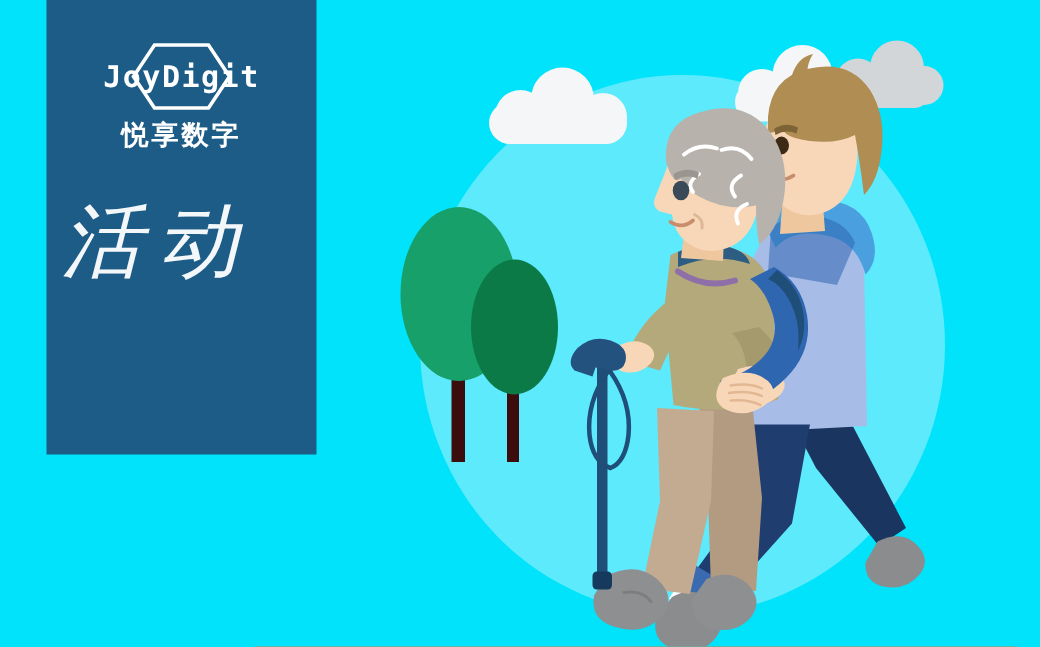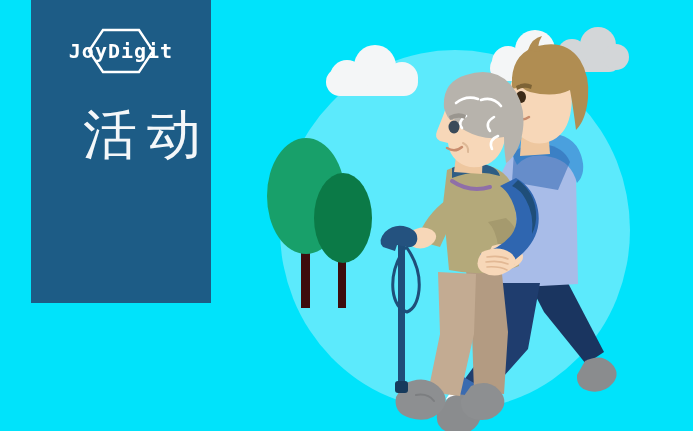--- a/index.html
+++ b/index.html
@@ -25,21 +25,21 @@
     position:absolute;left:0;top:0;width:132px;height:50px;
     display:flex;align-items:center;justify-content:center;
     color:#ffffff;font-size:20px;font-weight:bold;letter-spacing:1px;
     font-family:"DejaVu Sans Mono", monospace;
     white-space:nowrap;
   }
   #logo-cn{
     color:#ffffff;font-size:18px;font-weight:bold;letter-spacing:2px;
     margin-top:2px;font-family:"DejaVu Sans","Liberation Sans",sans-serif;
   }
-  #title-block{margin-top:32px;width:100%;text-align:right;}
+  #title-block{margin-top:32px;width:100%;text-align:left;font-style:italic;}
   .title-line{color:#f4f7f9;line-height:1.0;font-family:"DejaVu Sans","Liberation Sans",sans-serif;}
   #title-line-1{font-size:54px;letter-spacing:10px;text-indent:10px;font-weight:400;}
   #title-line-2{font-size:58px;letter-spacing:2px;text-indent:2px;font-weight:bold;margin-top:8px;}
 </style>
 </head>
 <body>
 
 <div id="stage">
 
   <svg id="art" viewBox="0 0 693 431" width="693" height="431" xmlns="http://www.w3.org/2000/svg">
@@ -171,20 +171,21 @@
 
   <div id="panel">
 
     <div id="logo-block">
       <div id="logo-mark">
         <svg width="132" height="50" viewBox="0 0 132 50">
           <polygon points="48,4 84,4 98,25 84,46 48,46 34,25" fill="none" stroke="#ffffff" stroke-width="2.4"></polygon>
         </svg>
         <div id="logo-word">JoyDigit</div>
       </div>
+      <div id="logo-cn">悦享数字</div>
     </div>
 
     <div id="title-block">
       <div id="title-line-1" class="title-line">活动</div>
     </div>
 
   </div>
 </div>
 
 </body></html>

